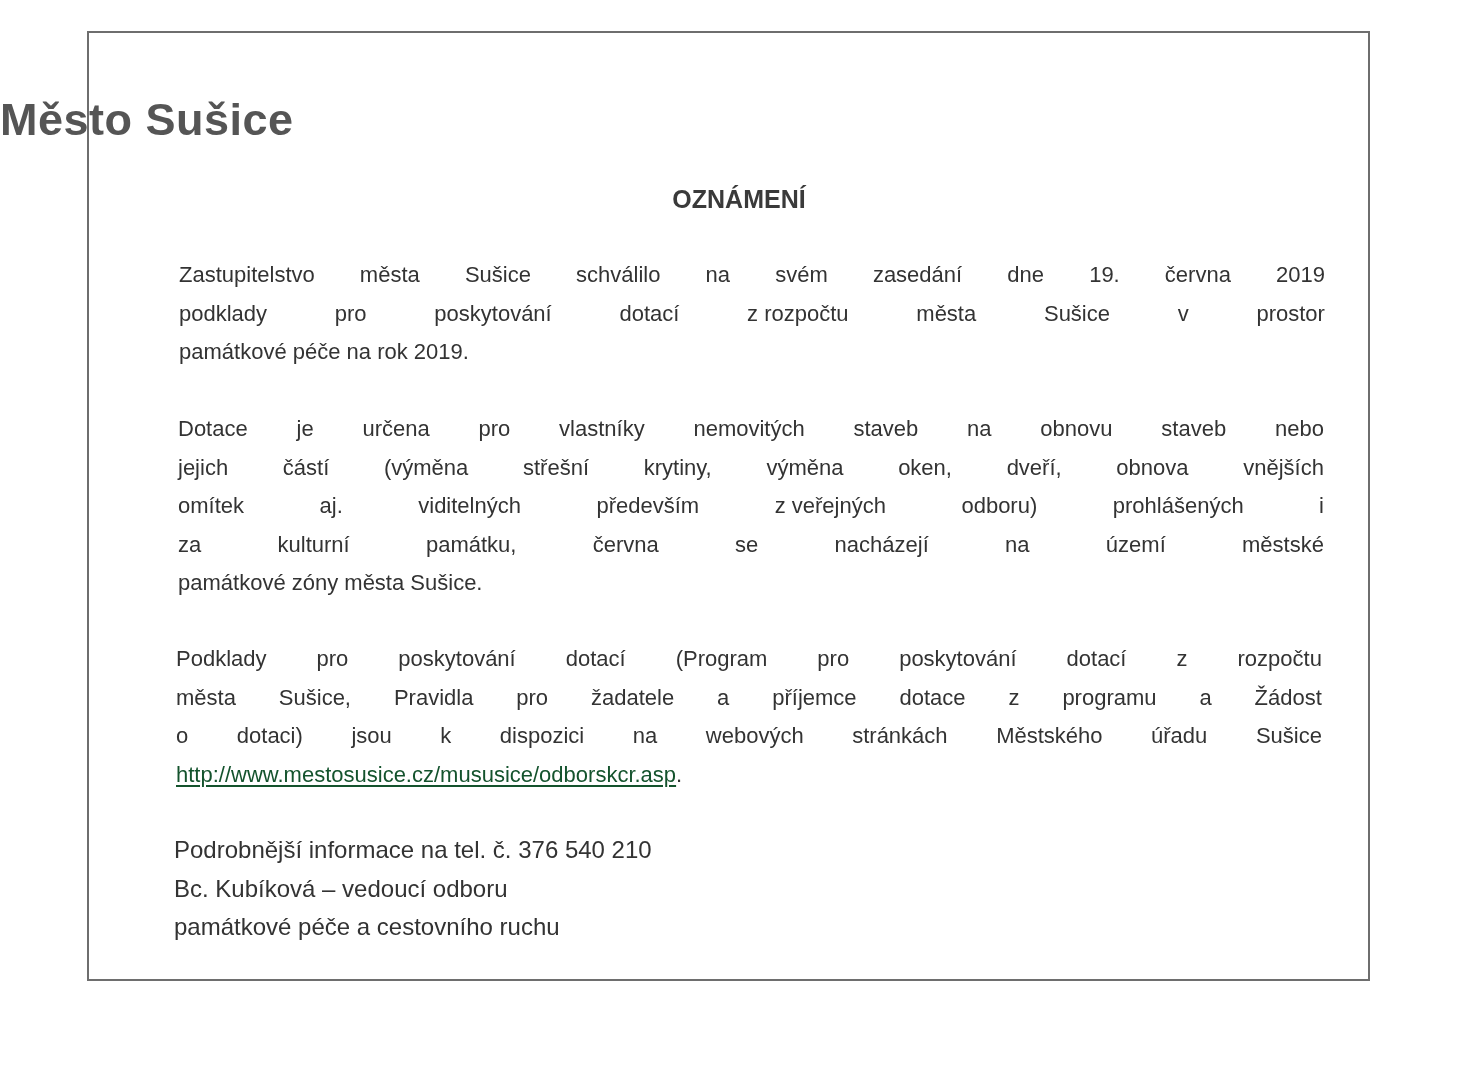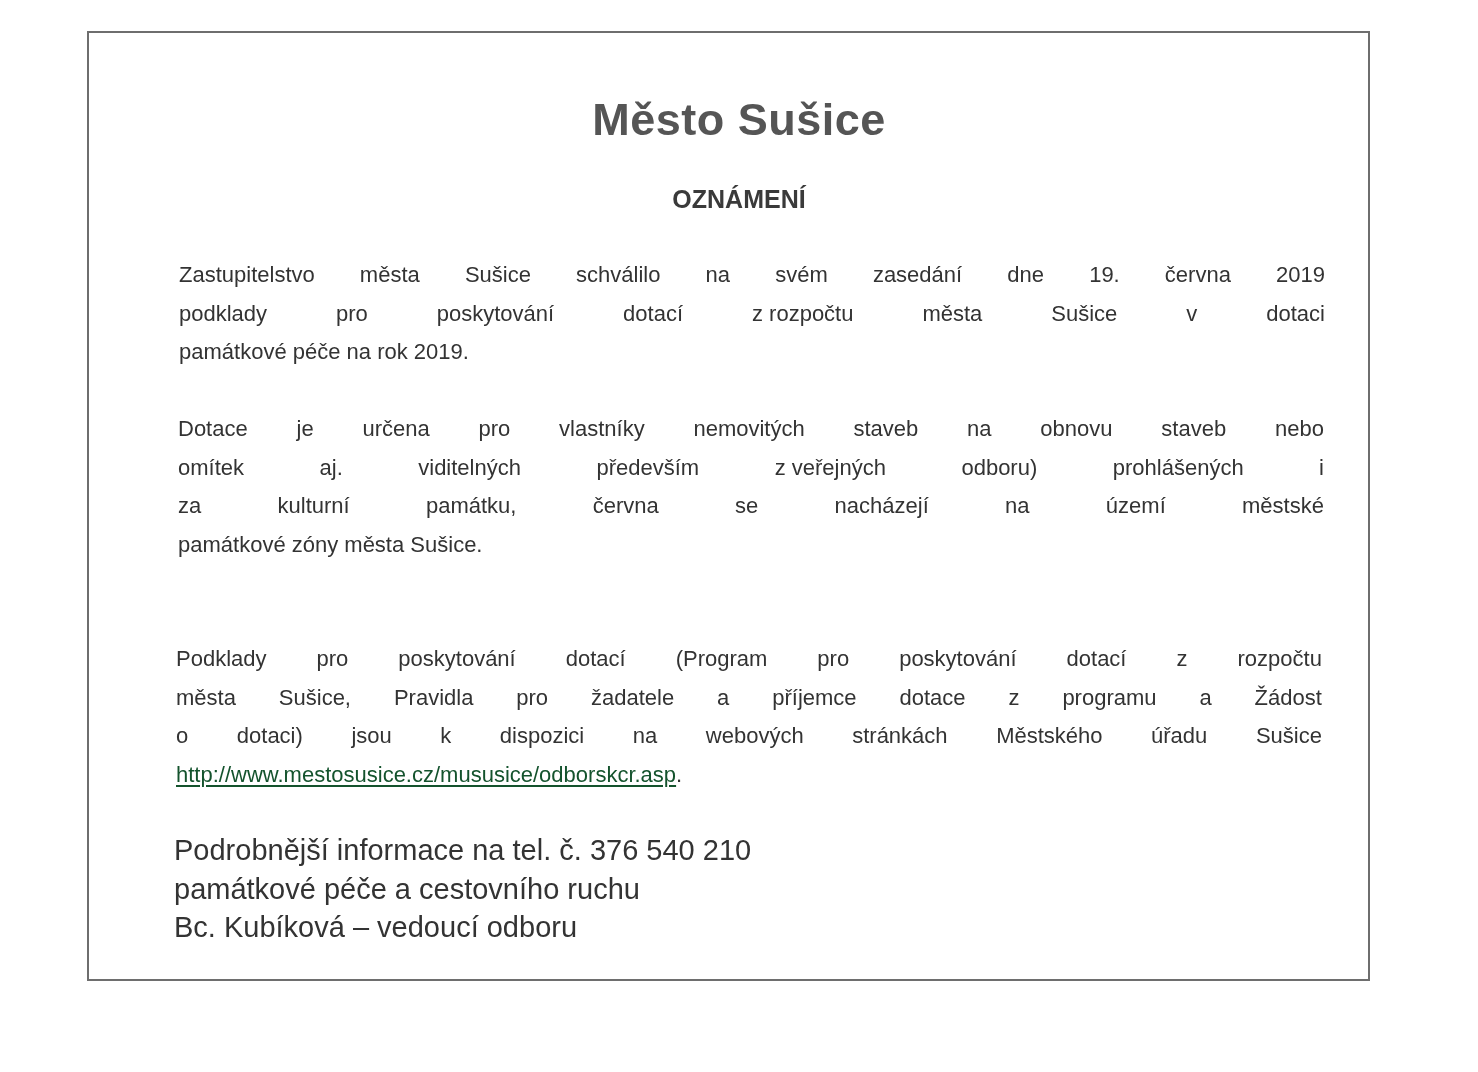--- a/index.html
+++ b/index.html
@@ -23,21 +23,20 @@
       height: 950px;
       border: 2px solid #6e6e6e;
       box-sizing: border-box;
       background: #ffffff;
     }
     .title {
       position: absolute;
       left: 0;
       width: 1478px;
       top: 92px;
-      text-align: center;
       font-size: 45px;
       font-weight: bold;
       color: #555555;
       letter-spacing: 0.5px;
       margin: 0;
       line-height: 56px;
     }
     .heading {
       position: absolute;
       left: 0;
@@ -69,21 +68,21 @@
       display: block;
       white-space: nowrap;
     }
     .p1 { top: 256px; left: 179px; }
     .p2 { top: 410px; left: 178px; }
     .p3 { top: 640px; left: 176px; }
     .contact {
       position: absolute;
       left: 174px;
       top: 831px;
-      font-size: 29px;
+      font-size: 24px;
       line-height: 38.5px;
       color: #333333;
       margin: 0;
     }
     .contact span { display: block; white-space: nowrap; }
     a.link {
       color: #14532d;
       text-decoration: underline;
       text-underline-offset: 3px;
     }
@@ -112,37 +111,49 @@
     </div>
     <div class="line-flex">
       <span>podklady</span>
       <span>pro</span>
       <span>poskytování</span>
       <span>dotací</span>
       <span>z rozpočtu</span>
       <span>města</span>
       <span>Sušice</span>
       <span>v</span>
-      <span>dotaci</span>
+      <span>prostor</span>
     </div>
     <div class="line-left">památkové péče na rok 2019.</div>
   </div>
 <div class="para p2">
     <div class="line-flex">
       <span>Dotace</span>
       <span>je</span>
       <span>určena</span>
       <span>pro</span>
       <span>vlastníky</span>
       <span>nemovitých</span>
       <span>staveb</span>
       <span>na</span>
       <span>obnovu</span>
       <span>staveb</span>
       <span>nebo</span>
+    </div>
+    <div class="line-flex">
+      <span>jejich</span>
+      <span>částí</span>
+      <span>(výměna</span>
+      <span>střešní</span>
+      <span>krytiny,</span>
+      <span>výměna</span>
+      <span>oken,</span>
+      <span>dveří,</span>
+      <span>obnova</span>
+      <span>vnějších</span>
     </div>
     <div class="line-flex">
       <span>omítek</span>
       <span>aj.</span>
       <span>viditelných</span>
       <span>především</span>
       <span>z veřejných</span>
       <span>odboru)</span>
       <span>prohlášených</span>
       <span>i</span>
@@ -198,15 +209,15 @@
       <span>stránkách</span>
       <span>Městského</span>
       <span>úřadu</span>
       <span>Sušice</span>
     </div>
     <div class="line-left"><a class="link" href="#">http://www.mestosusice.cz/mususice/odborskcr.asp</a><span>.</span></div>
   </div>
 
 <div class="contact">
   <span>Podrobnější informace na tel. č. 376 540 210</span>
+  <span>Bc. Kubíková – vedoucí odboru</span>
   <span>památkové péče a cestovního ruchu</span>
-  <span>Bc. Kubíková – vedoucí odboru</span>
 </div>
 
 </body></html>

